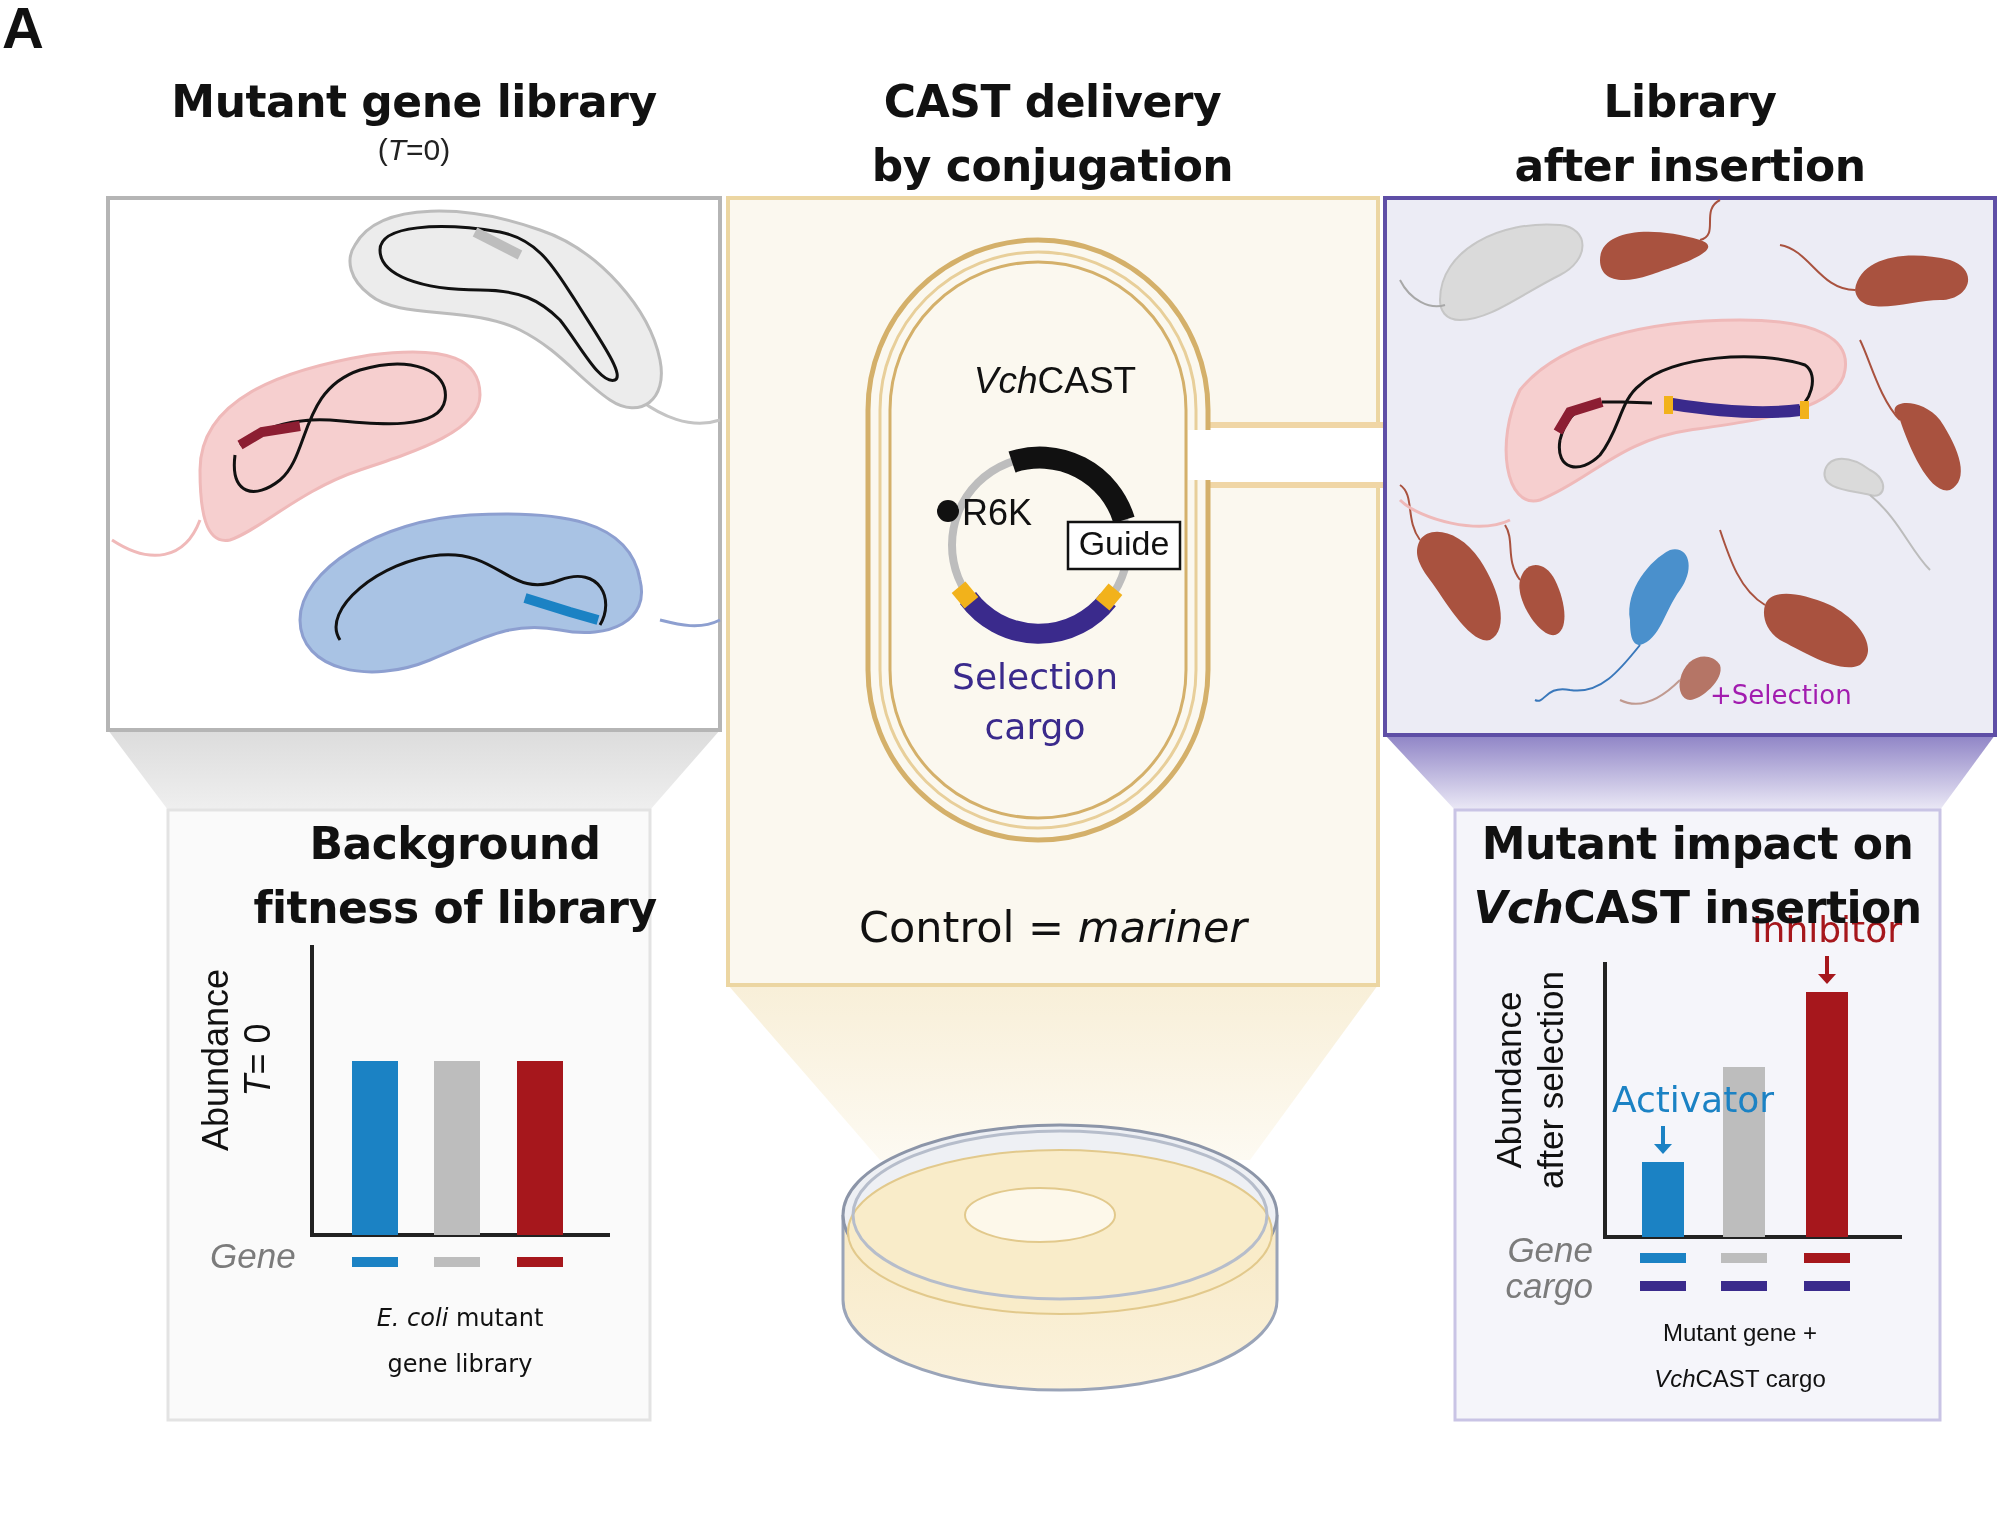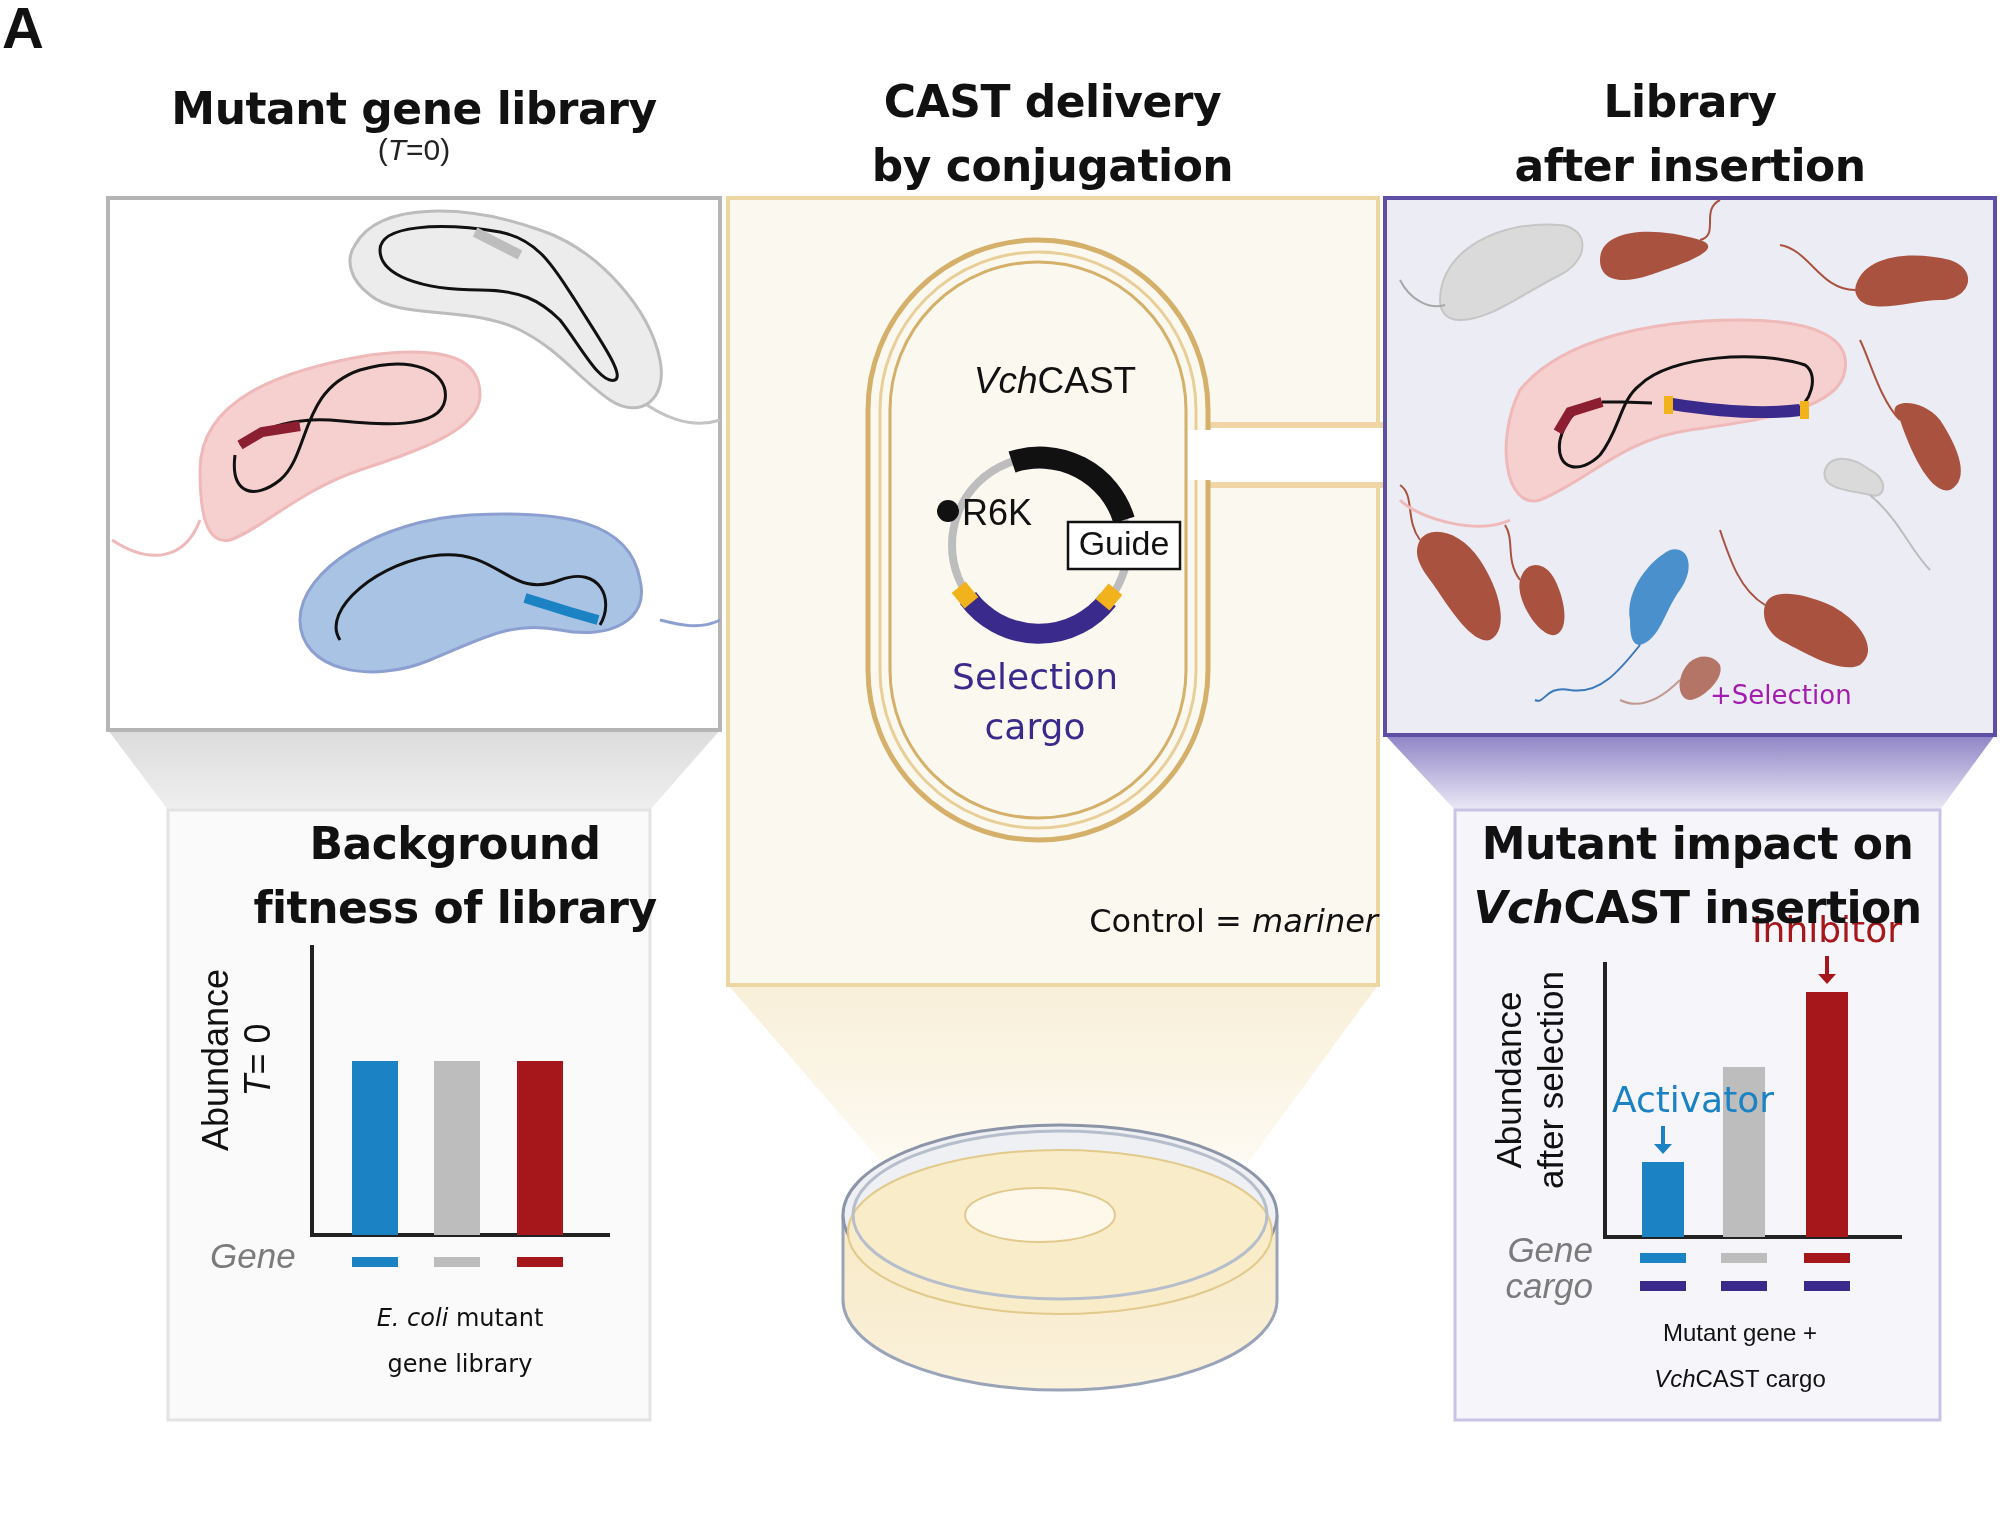--- a/index.html
+++ b/index.html
@@ -14,21 +14,21 @@
   svg text { font-family: "DejaVu Sans", sans-serif; }
   .box-title { text-align: center; font-weight: bold; font-size: 44px; line-height: 64px; letter-spacing: -0.5px; }
   .caption { text-align: center; font-size: 24px; line-height: 46px; font-family: "DejaVu Sans", sans-serif; }
   .caption i { font-style: italic; }
 </style>
 </head>
 <body>
 
 <div class="abs panel-label">A</div>
 
-<div class="abs col-title" style="left:108px; top:77px; width:612px;">
+<div class="abs col-title" style="left:108px; top:70px; width:612px;">
   <span>Mutant gene library</span>
 </div>
 <div class="abs sub-title" style="left:108px; top:133px; width:612px;">(<i>T</i><span>=0</span>)</div>
 
 <div class="abs col-title" style="left:725px; top:70px; width:655px;">
   <div>CAST delivery</div>
   <div>by conjugation</div>
 </div>
 
 <div class="abs col-title" style="left:1385px; top:70px; width:610px;">
@@ -187,21 +187,21 @@
 
 <div class="abs" style="left:960px; top:360px; width:190px; text-align:center; font-size:37px; font-family:'Liberation Sans',sans-serif;">
   <i>Vch</i><span>CAST</span>
 </div>
 <div class="abs" style="left:962px; top:492px; font-size:36px; font-family:'Liberation Sans',sans-serif;">R6K</div>
 <div class="abs" style="left:1068px; top:524px; width:112px; text-align:center; font-size:34px; font-family:'Liberation Sans',sans-serif;">Guide</div>
 <div class="abs" style="left:930px; top:652px; width:210px; text-align:center; font-size:36px; line-height:50px; color:#3a2a8c;">
   <div>Selection</div>
   <div>cargo</div>
 </div>
-<div class="abs" style="left:728px; top:902px; width:650px; text-align:right; font-size:32px;">
+<div class="abs" style="left:728px; top:902px; width:650px; text-align:center; font-size:43px;">
   <span>Control = </span><i>mariner</i>
 </div>
 
 <div class="abs" style="left:1710px; top:680px; font-size:26px; color:#a21caf;">+Selection</div>
 
 <div class="abs box-title" style="left:168px; top:812px; width:574px;">
   <div>Background</div>
   <div>fitness of library</div>
 </div>
 <div class="abs" style="left:195px; top:1180px; width:240px; height:90px; transform-origin:0 0; transform:rotate(-90deg); text-align:center; font-size:36px; line-height:42px; font-family:'Liberation Sans',sans-serif;">

